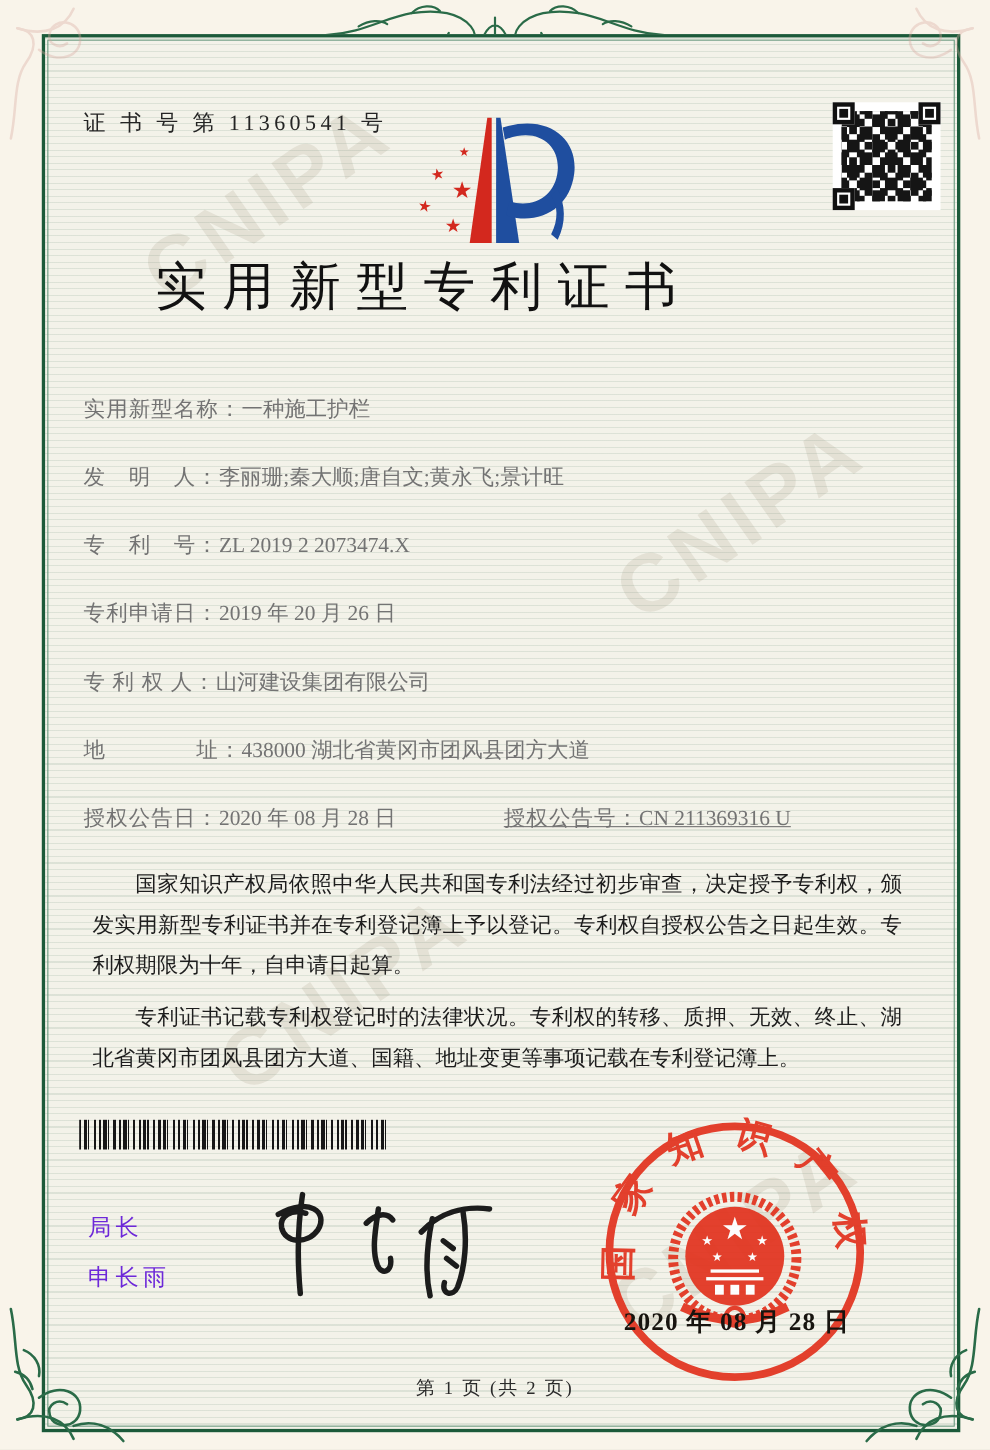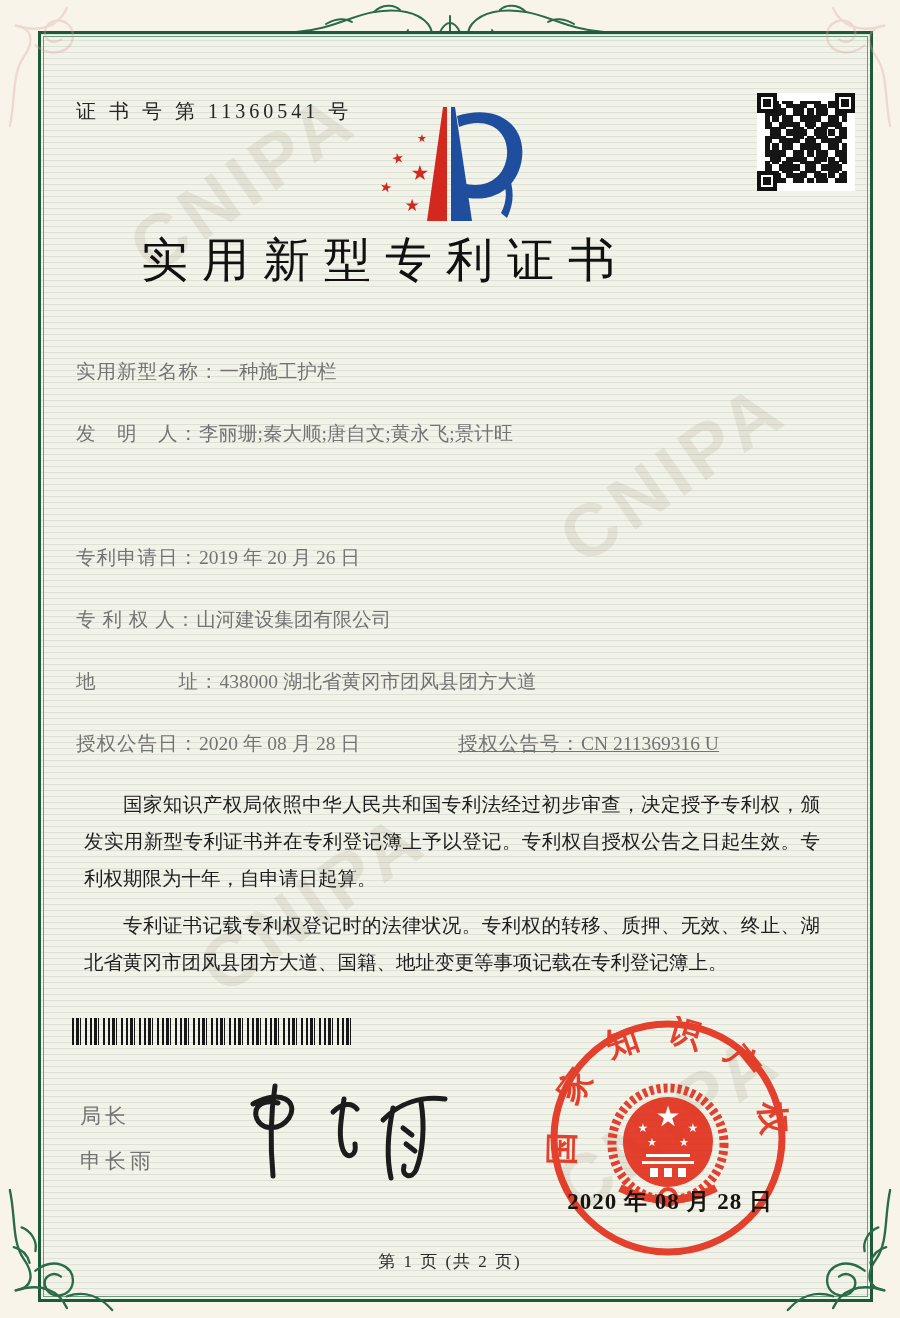--- a/index.html
+++ b/index.html
@@ -39,21 +39,21 @@
   .body-text p{margin:10px;font-size:19.5px;line-height:37px;text-align:justify;text-indent:2em;color:#1d1d1d;}
   
   .barcode{position:absolute;left:72px;top:1018px;width:280px;height:27px;
     background:repeating-linear-gradient(90deg,
       #161616 0 2px, rgba(0,0,0,0) 2px 4px,
       #161616 4px 7px, rgba(0,0,0,0) 7px 8px,
       #161616 8px 9px, rgba(0,0,0,0) 9px 13px,
       #161616 13px 15px, rgba(0,0,0,0) 15px 18px);}
   
   .signer{position:absolute;left:80px;top:1102px;font-family:"Liberation Sans","DejaVu Sans",sans-serif;
-          font-size:21px;letter-spacing:4px;color:#737373;}
+          font-size:21px;letter-spacing:4px;color:#6d28d9;}
   .signer .name{display:block;margin-top:17px;text-align:right;}
   .signature{position:absolute;left:215px;top:1072px;}
   
   .seal{position:absolute;left:546px;top:1016px;width:244px;height:244px;}
   .seal-date{position:absolute;left:560px;top:1186px;width:220px;text-align:center;
              font-size:23px;letter-spacing:1px;color:#17140f;font-weight:bold;}
   
   .footer{position:absolute;left:0;top:1250px;width:900px;text-align:center;font-size:17px;
           letter-spacing:2px;color:#2a2a2a;}
   
@@ -156,20 +156,23 @@
     <div class="finder f-bl"></div>
   </div>
 
   <div class="title">实用新型专利证书</div>
 
   <div class="row r0">
     <span class="lab">实用新型名称：</span><span>一种施工护栏</span>
   </div>
   <div class="row r1">
     <span class="lab">发　明　人：</span><span>李丽珊;秦大顺;唐自文;黄永飞;景计旺</span>
+  </div>
+  <div class="row r2">
+    <span class="lab">专　利　号：</span><span>ZL 2019 2 2073474.X</span>
   </div>
   <div class="row r3">
     <span class="lab">专利申请日：</span><span>2019 年 20 月 26 日</span>
   </div>
   <div class="row r4">
     <span class="lab">专 利 权 人：</span><span>山河建设集团有限公司</span>
   </div>
   <div class="row r5">
     <span class="lab">地　　　　址：</span><span>438000 湖北省黄冈市团风县团方大道</span>
   </div>

